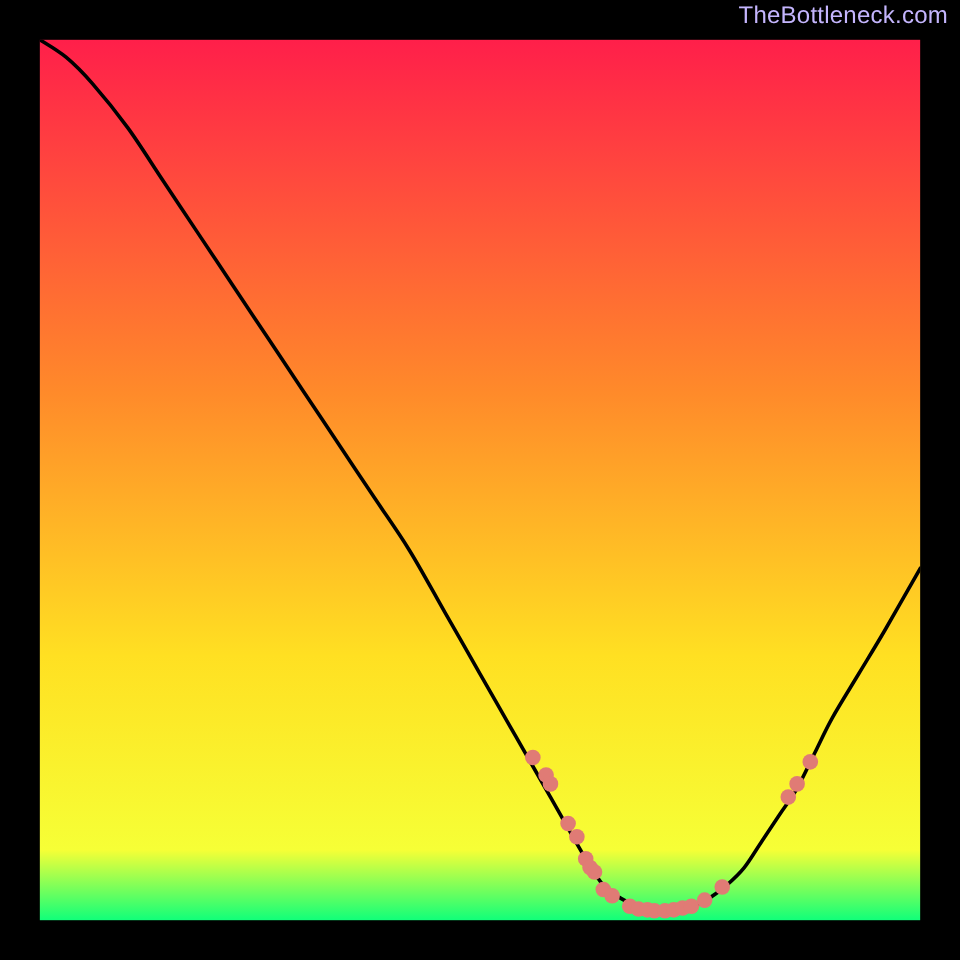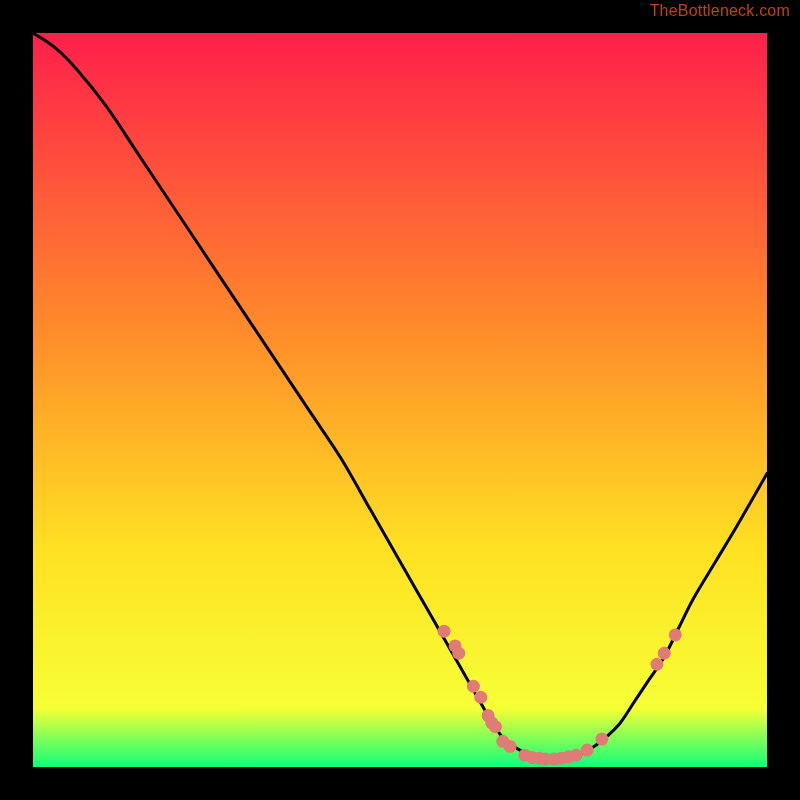--- a/index.html
+++ b/index.html
@@ -16,22 +16,22 @@
     left: 0;
     right: 0;
     top: 0;
     bottom: 0;
     background: #000;
   }
   .watermark {
     position: absolute;
     top: 2px;
     right: 10px;
-    color: #c2410c;
-    font-size: 16px;
+    color: #c4b5fd;
+    font-size: 20px;
     font-weight: 500;
     letter-spacing: 0.2px;
     pointer-events: none;
     text-align: right;
   }
   .plot {
     position: absolute;
     left: 33px;
     top: 33px;
     width: 734px;

